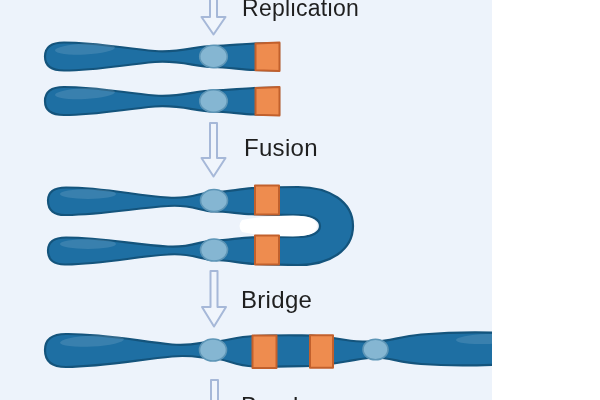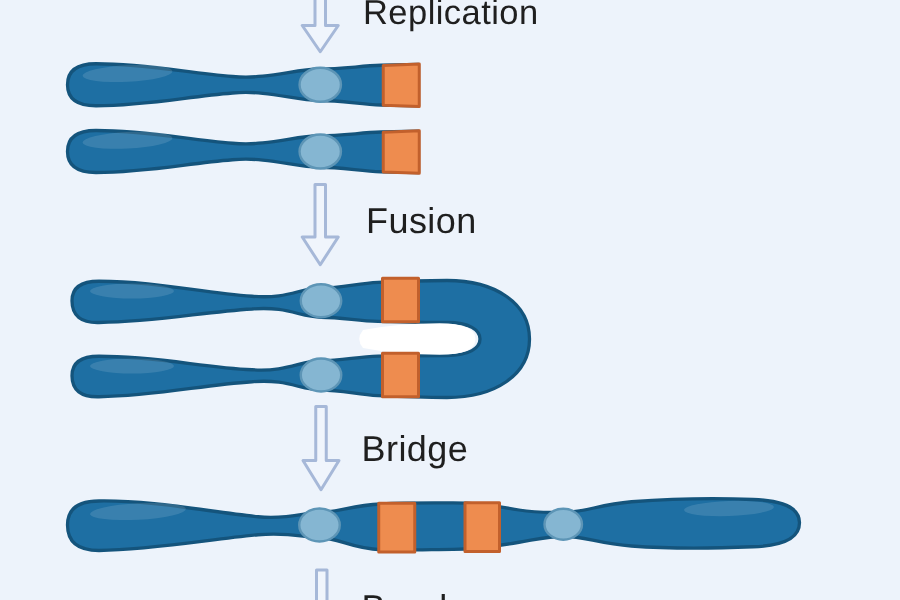--- a/index.html
+++ b/index.html
@@ -1,18 +1,18 @@
 <!DOCTYPE html>
 <html style="--background: #edf3fb; --chromosome-body: #1e6fa3; --chromosome-outline: #14547c; --centromere-fill: #85b6d2; --centromere-outline: #5d95b6; --telomere-fill: #ee8c4f; --telomere-outline: #c2602c; --arrow-fill: #f0f5fc; --arrow-outline: #a6b8d8; --label-text: #1f1f1f; --loop-gap-fill: #ffffff;"><head>
 <meta charset="utf-8">
 <style>
   html,body { margin:0; padding:0; }
   #stage {
     position: relative;
-    width: 600px; height: 400px;
+    width: 492px; height: 400px;
     overflow: hidden;
     background: var(--background, #edf3fb);
     font-family: "Liberation Sans", sans-serif;
   }
   svg { display:block; position:absolute; left:0; top:0; }
   .chromo {
     fill: var(--chromosome-body, #1e6fa3);
     stroke: var(--chromosome-outline, #14547c);
     stroke-width: 2.2;
     stroke-linejoin: round;

